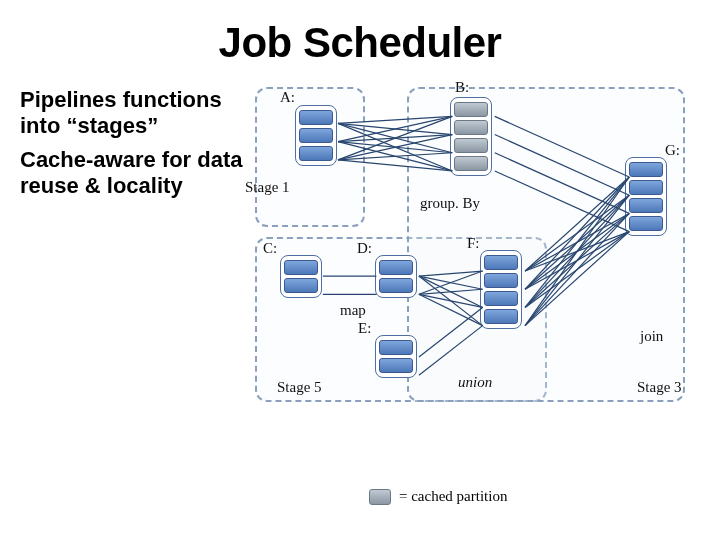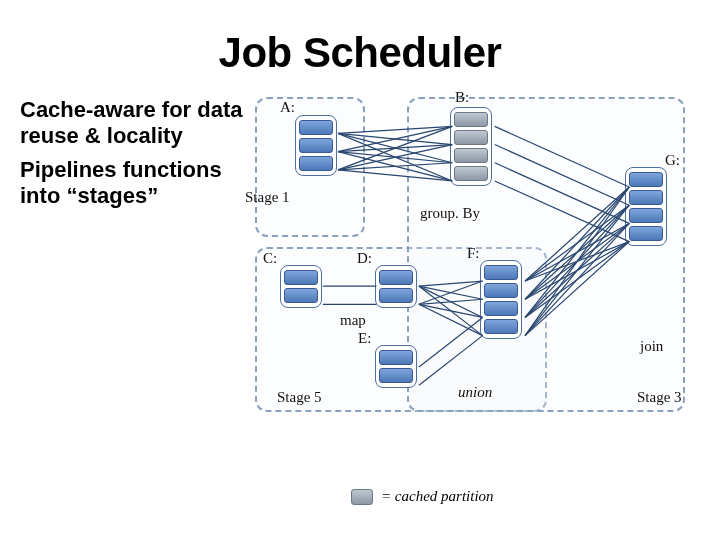--- a/index.html
+++ b/index.html
@@ -11,21 +11,21 @@
     font-family: Georgia, 'Times New Roman', serif;
     position: relative;
     overflow: hidden;
   }
   .title {
     font-family: 'Arial Narrow', Arial, sans-serif;
     font-stretch: condensed;
     font-weight: 700;
     font-size: 42px;
     text-align: center;
-    margin-top: 29px;
+    margin-top: 19px;
     letter-spacing: -0.5px;
   }
   .content {
     display: flex;
     margin-top: 20px;
     padding: 0 20px;
   }
   .bullets {
     width: 225px;
     font-family: 'Arial Narrow', Arial, sans-serif;
@@ -75,44 +75,43 @@
   }
   svg.wires {
     position: absolute;
     left: 0; top: 0;
     width: 100%; height: 100%;
     pointer-events: none;
   }
   .legend {
     position: absolute;
     bottom: 35px;
-    left: 351px;
+    left: 369px;
     display: flex;
     align-items: center;
     gap: 8px;
     font-size: 15px;
-    font-style: italic;
   }
   .legend .swatch {
     width: 22px; height: 16px;
     border: 1px solid #6b7886;
     border-radius: 3px;
     background: linear-gradient(#c0c9d2, #8b97a4);
   }
 </style>
 </head>
 <body>
 
 <div class="title">Job Scheduler</div>
 
 <div class="content">
 
   <div class="bullets">
+    <p>Pipelines functions into “stages”</p>
     <p>Cache-aware for data reuse &amp; locality</p>
-    <p>Pipelines functions into “stages”</p>
   </div>
 
   <div class="diagram">
 
     <div class="stage-box" style="left:10px; top:0px; width:110px; height:140px;"></div>
 
     <div class="stage-box" style="left:10px; top:150px; width:292px; height:165px;"></div>
 
     <div class="stage-box" style="left:162px; top:0px; width:278px; height:315px;"></div>
 

